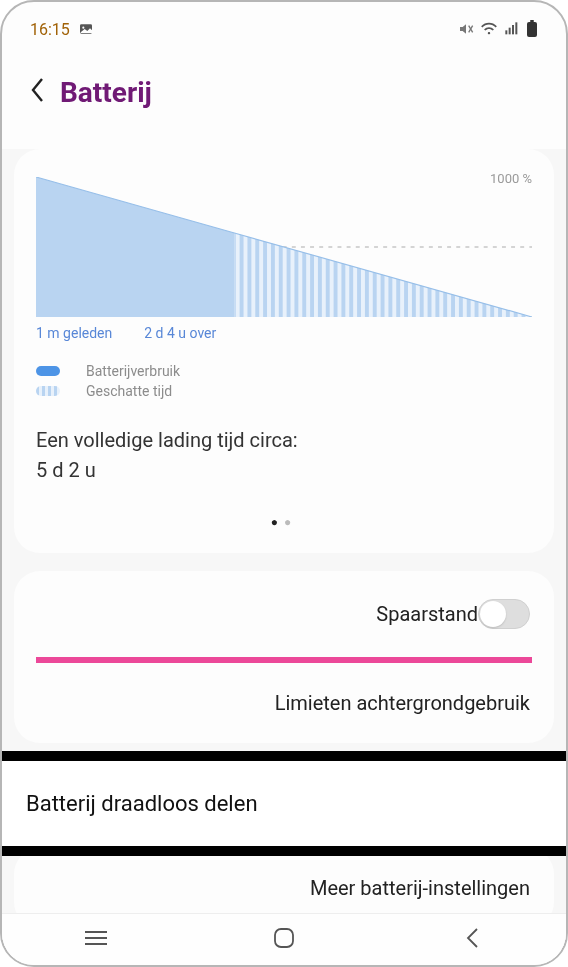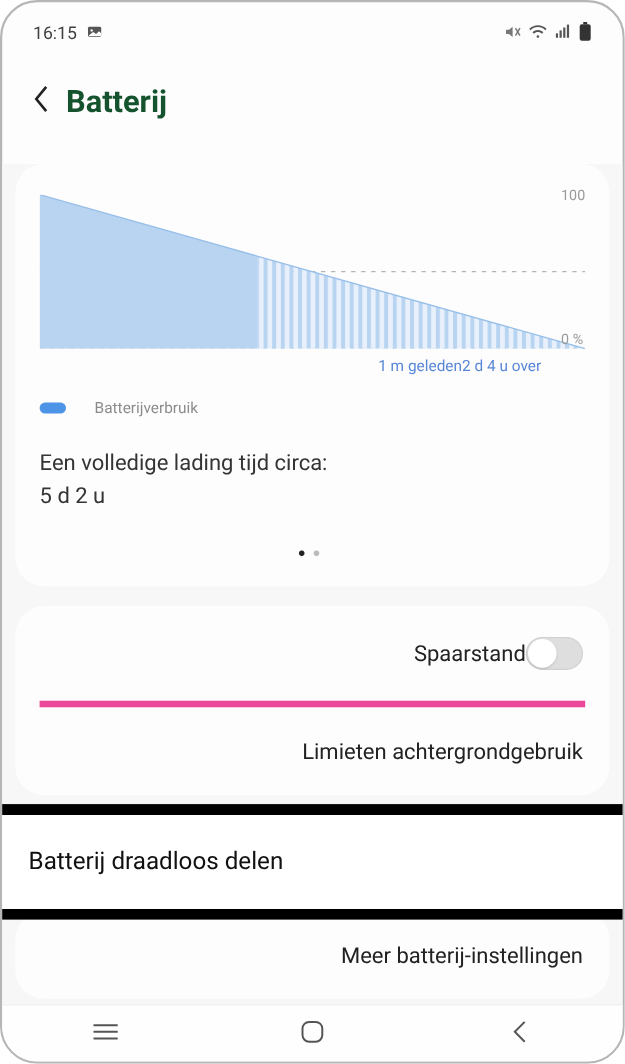--- a/index.html
+++ b/index.html
@@ -20,64 +20,65 @@
       position: relative;
       overflow: hidden;
     }
     .status-bar {
       height: 44px;
       padding: 10px 28px 0;
       display: flex;
       justify-content: space-between;
       align-items: center;
       font-size: 16px;
-      color: #404040;
+      color: #a16207;
     }
     .status-left { display:flex; gap:8px; align-items:center;}
     .status-right { display:flex; gap:6px; align-items:center;}
     .ico { display:inline-flex; }
     .header-bar {
       padding: 30px 28px 40px;
       display: flex;
       align-items: center;
       gap: 16px;
     }
     .back-chevron {
       font-size: 30px;
       color: #222;
       line-height:1;
       display:inline-block;
     }
     .header-title {
       font-size: 28px;
       font-weight: 700;
-      color: #14532d;
+      color: #701a75;
     }
     .content-area {
       background: #f7f7f7;
       padding: 0 12px 12px;
     }
     .card {
       background: #fdfdfd;
       border-radius: 26px;
       padding: 0;
       margin-bottom: 18px;
     }
     .chart-card { padding: 28px 22px 24px; }
     .chart-wrap { position: relative; height: 140px; margin-bottom:8px;}
     .chart-svg { width:100%; height:100%; }
     .chart-labels-right{
       position:absolute; right:0; top:-6px; bottom:0;
-      display:flex; flex-direction:column; justify-content:space-between;
+      display:flex; flex-direction:row; justify-content:space-between;
       font-size:13px; color:#9a9a9a;
     }
     .chart-xlabels{
-      display:flex; justify-content:flex-end;
+      display:flex; justify-content:flex-start;
       font-size:14px; color:#5887d7; margin-top:4px;
       padding-right:40px;
+      gap:32px;
     }
     .legend { margin-top:22px; }
     .legend-row{ display:flex; align-items:center; gap:26px; font-size:14px; color:#8c8c8c; margin-bottom:4px;}
     .legend-pill{ width:24px; height:10px; border-radius:5px;}
     .solid-pill{ background:#4d94e6;}
     .stripe-pill{
       background: repeating-linear-gradient(90deg,#b9d4f1 0 3px,#e8f1fb 3px 6px);
     }
     .duration-block{ margin-top:26px; font-size:20px; color:#343434; line-height:1.5;}
     .duration-val{ font-size:20px; color:#343434; }
@@ -209,20 +210,24 @@
       <div class="chart-xlabels">
         <span>1 m geleden</span>
         <span>2 d 4 u over</span>
       </div>
 
       <div class="legend">
         <div class="legend-row">
           <span class="legend-pill solid-pill"></span>
           <span>Batterijverbruik</span>
         </div>
+        <div class="legend-row">
+          <span class="legend-pill stripe-pill"></span>
+          <span>Geschatte tijd</span>
+        </div>
       </div>
 
       <div class="duration-block">
         <div>Een volledige lading tijd circa:</div>
         <div class="duration-val">5 d 2 u</div>
       </div>
 
       <div class="dots">
         <span class="active">●</span><span>●</span>
       </div>

